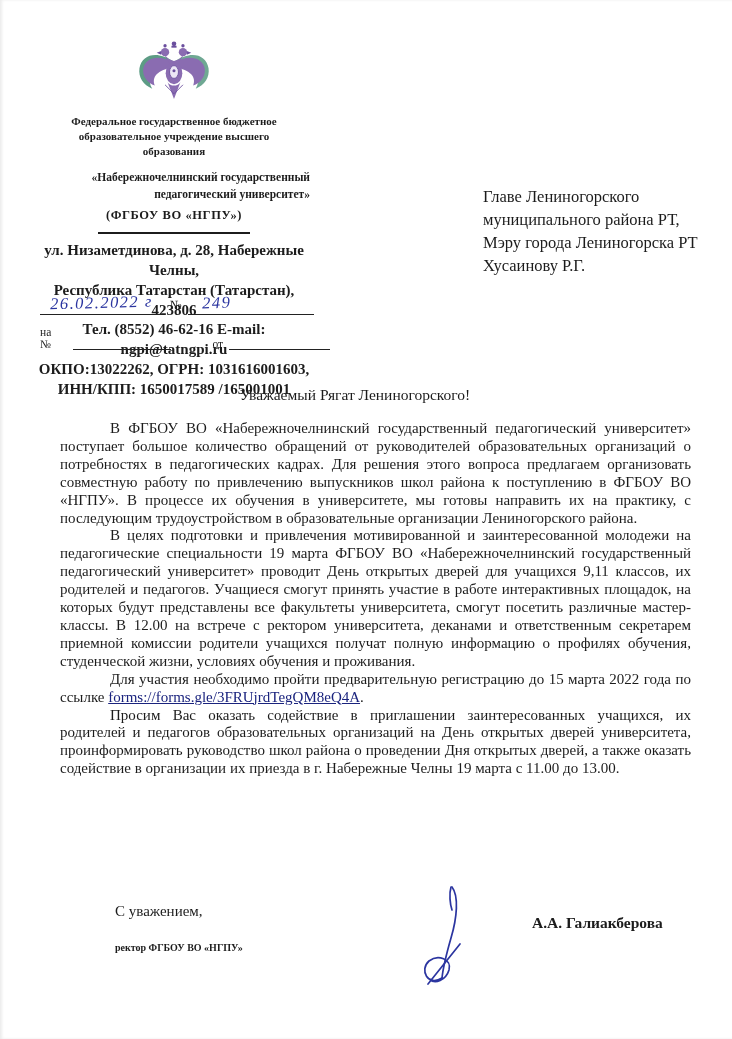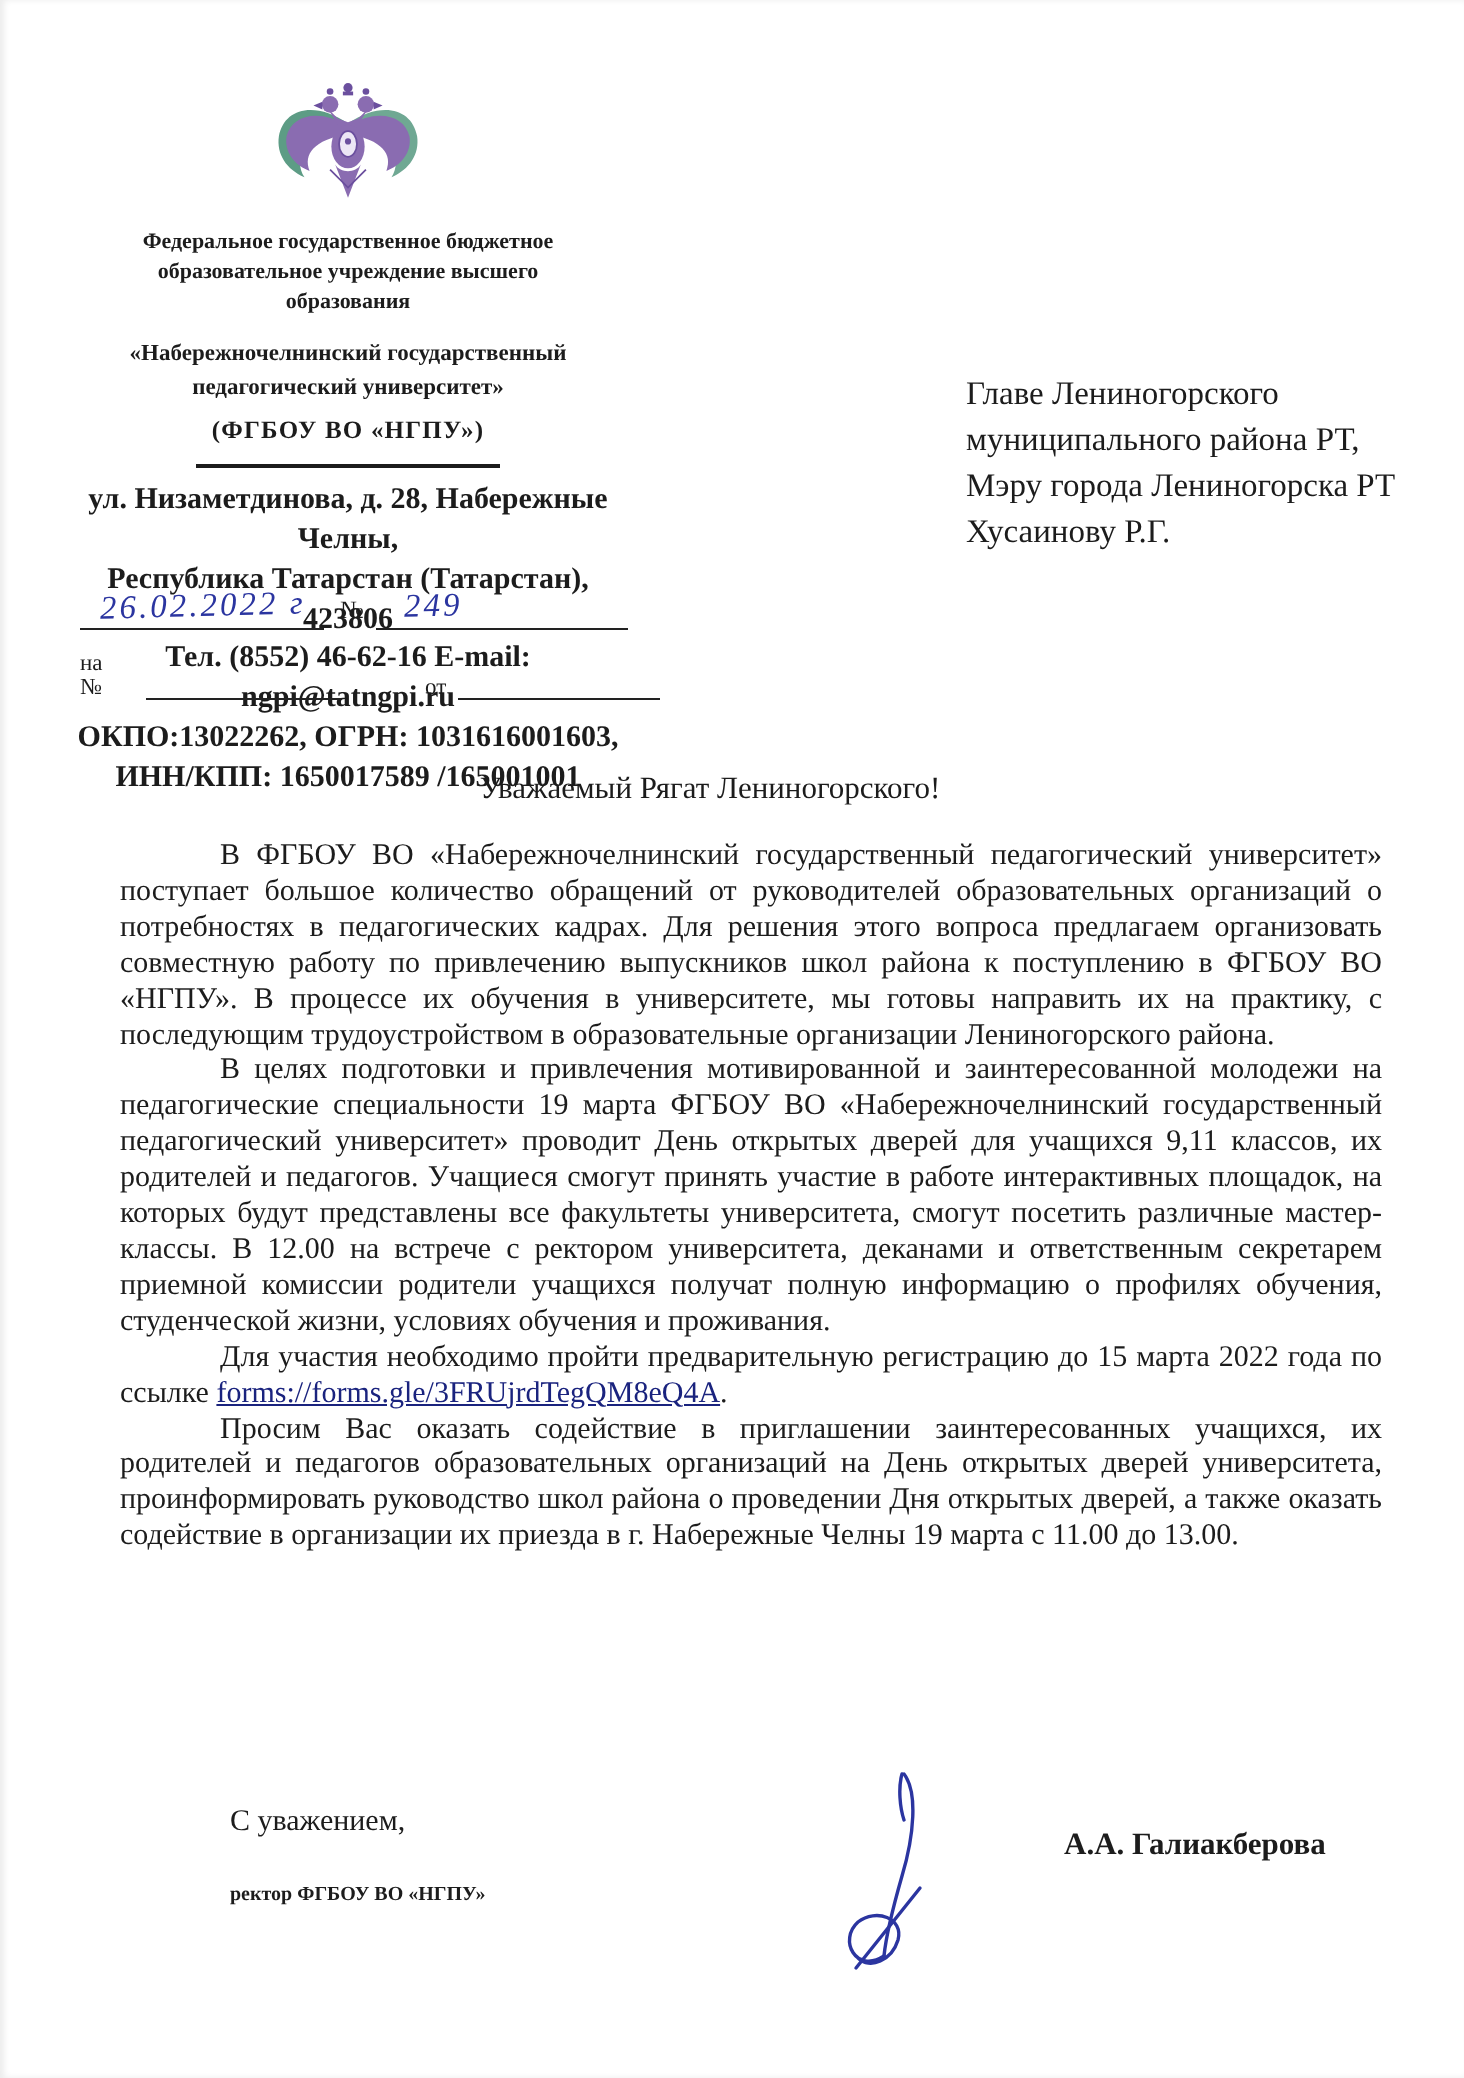--- a/index.html
+++ b/index.html
@@ -24,21 +24,21 @@
   }
   .emblem-wrap { line-height: 0; }
   .emblem-wrap svg { width: 78px; height: 64px; }
   .lh-ministry {
     font-size: 13.5px; font-weight: bold; margin-top: 7px; letter-spacing: 0.3px;
   }
   .lh-orgtype {
     font-size: 11px; font-weight: bold; margin-top: 10px; line-height: 1.35; padding: 0 14px;
   }
   .lh-orgname {
-    font-size: 11.5px; font-weight: bold; margin-top: 10px; line-height: 1.55; padding: 0 4px;
+    font-size: 11.5px; font-weight: bold; margin-top: 10px; line-height: 1.55; padding: 0 4px; text-align: right;
   }
   .lh-short {
     font-size: 12.5px; font-weight: bold; margin-top: 4px; letter-spacing: 0.6px;
   }
   .lh-divider {
     width: 152px; height: 0; border-top: 2px solid #1c1c1c; margin: 9px auto 7px;
   }
   .lh-address { font-size: 15px; font-weight: bold; line-height: 1.32; }
 
   

